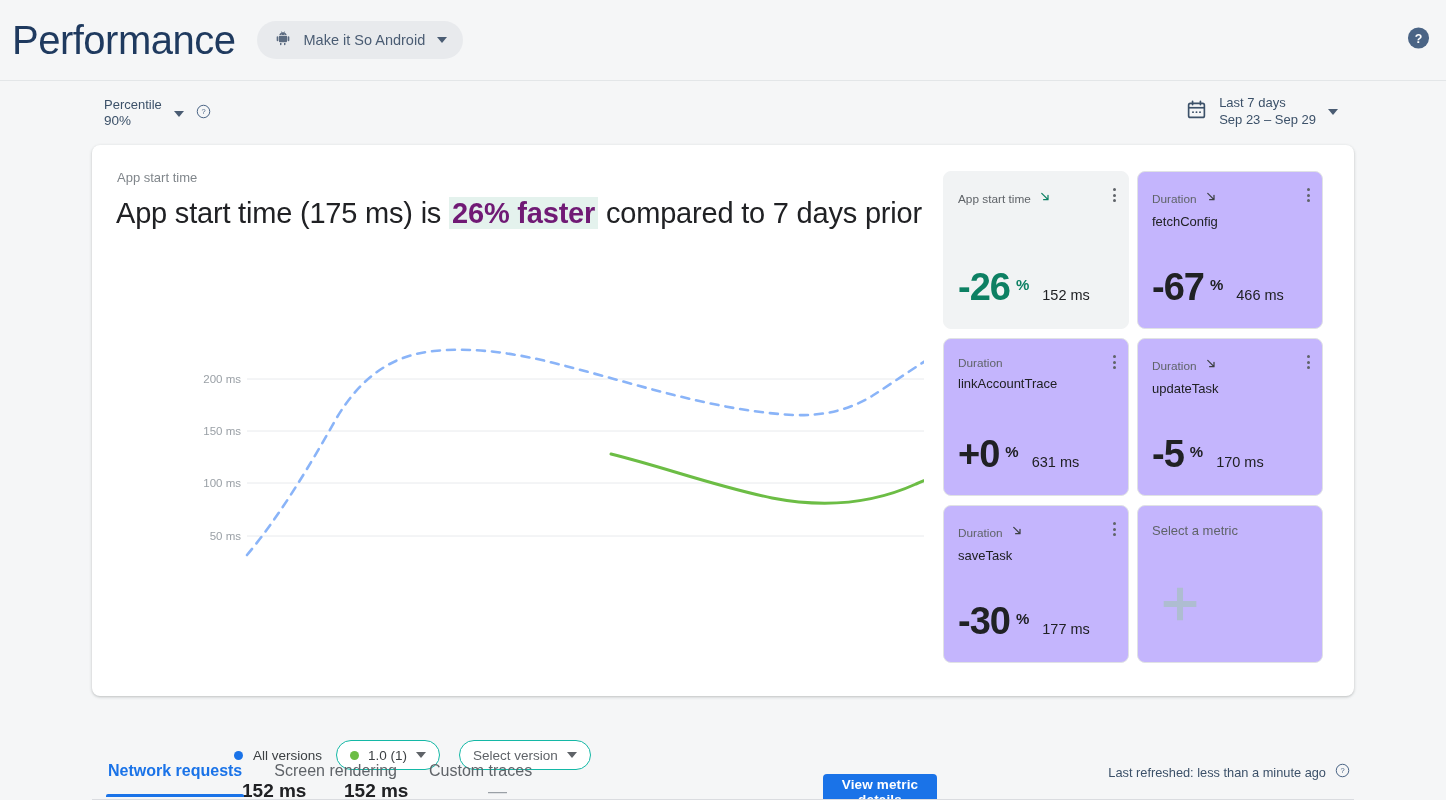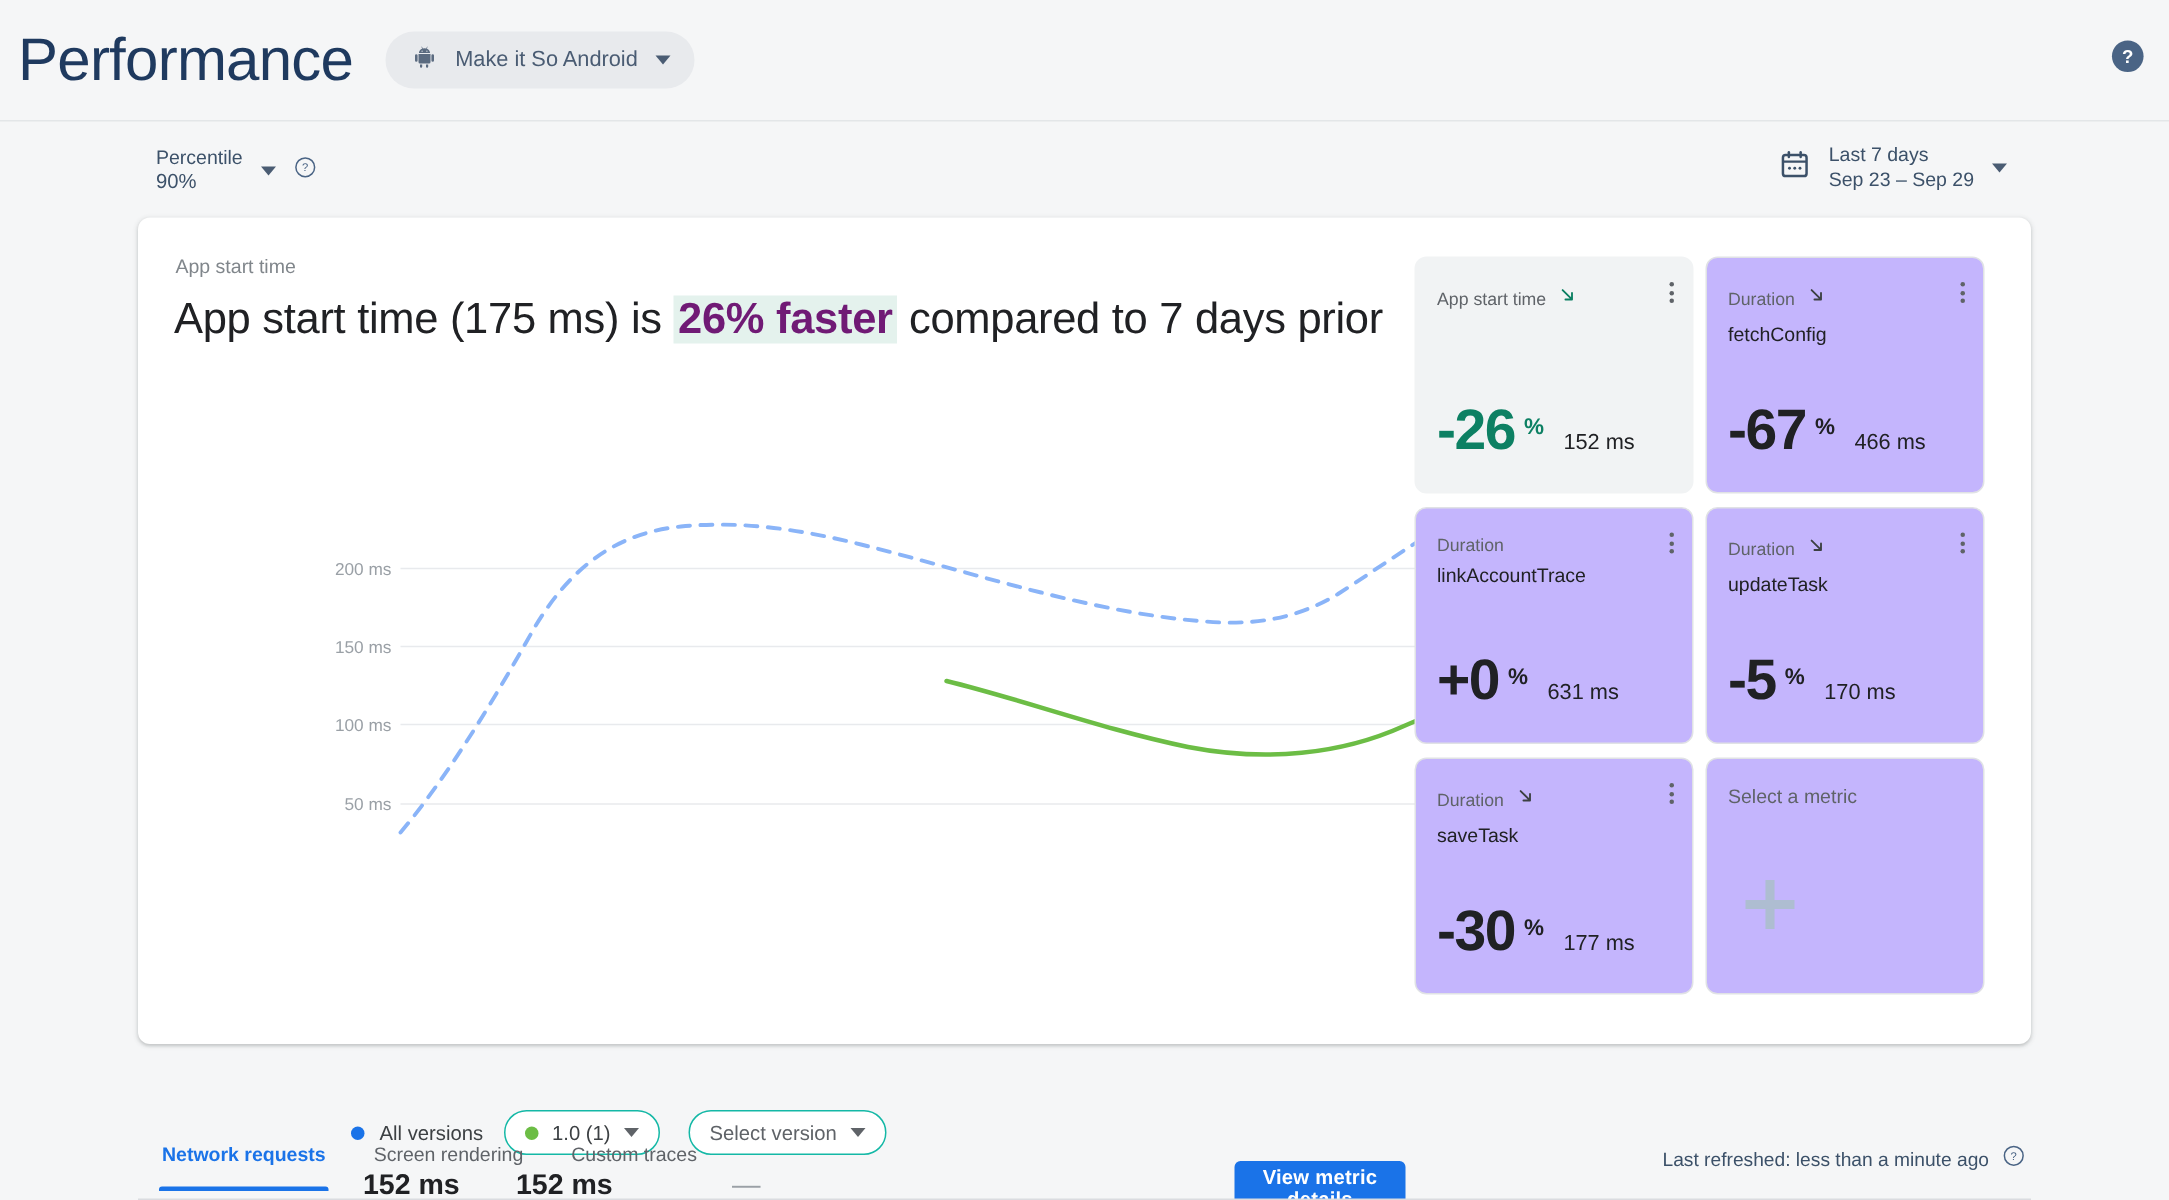--- a/index.html
+++ b/index.html
@@ -111,21 +111,21 @@
     font-size: 29px; font-weight: 400; color: #202124;
     letter-spacing: -0.2px; white-space: nowrap;
   }
   .headline .hl {
     color: #701a75; font-weight: 700;
     background: #e4f2ed;
     padding: 0 3px;
   }
 
   
-  .chart { position: absolute; left: 32px; top: 160px; width: 820px; height: 260px; }
+  .chart { position: absolute; left: 12px; top: 160px; width: 820px; height: 260px; }
   .chart svg { display: block; }
   .ylab { font-size: 11.5px; fill: #9aa0a6; text-anchor: end; font-family: "Liberation Sans", sans-serif; }
   .xlab { font-size: 11.5px; fill: #9aa0a6; text-anchor: middle; font-family: "Liberation Sans", sans-serif; }
   .xlab.end { text-anchor: end; }
 
   
   .legend { position: absolute; left: 130px; top: 595px; }
   .legend-row1 { display: flex; align-items: center; gap: 0; height: 30px; }
   .lg-all {
     display: flex; align-items: center; gap: 10px;
@@ -191,21 +191,21 @@
   .add-label { font-size: 13px; color: #5f6368; }
   .plus-wrap { position: absolute; left: 14px; bottom: 26px; }
 
   
   .tabs-bar {
     position: absolute; left: 0; top: 752px;
     width: 1446px; height: 48px;
   }
   .tabs { position: absolute; left: 92px; top: 0; display: flex; gap: 0; }
   .tab {
-    font-size: 13px; color: #5f6368;
+    font-size: 16px; color: #5f6368;
     padding: 10px 16px 17px 16px; cursor: pointer; position: relative;
   }
   .tab.active { color: #1a73e8; font-weight: 700; }
   .tab.active::after {
     content: ""; position: absolute; left: 14px; right: 14px; bottom: 0;
     height: 3px; background: #1a73e8; border-radius: 2px 2px 0 0;
   }
   .refreshed {
     position: absolute; right: 96px; top: 11px;
     display: flex; align-items: center; gap: 9px;

